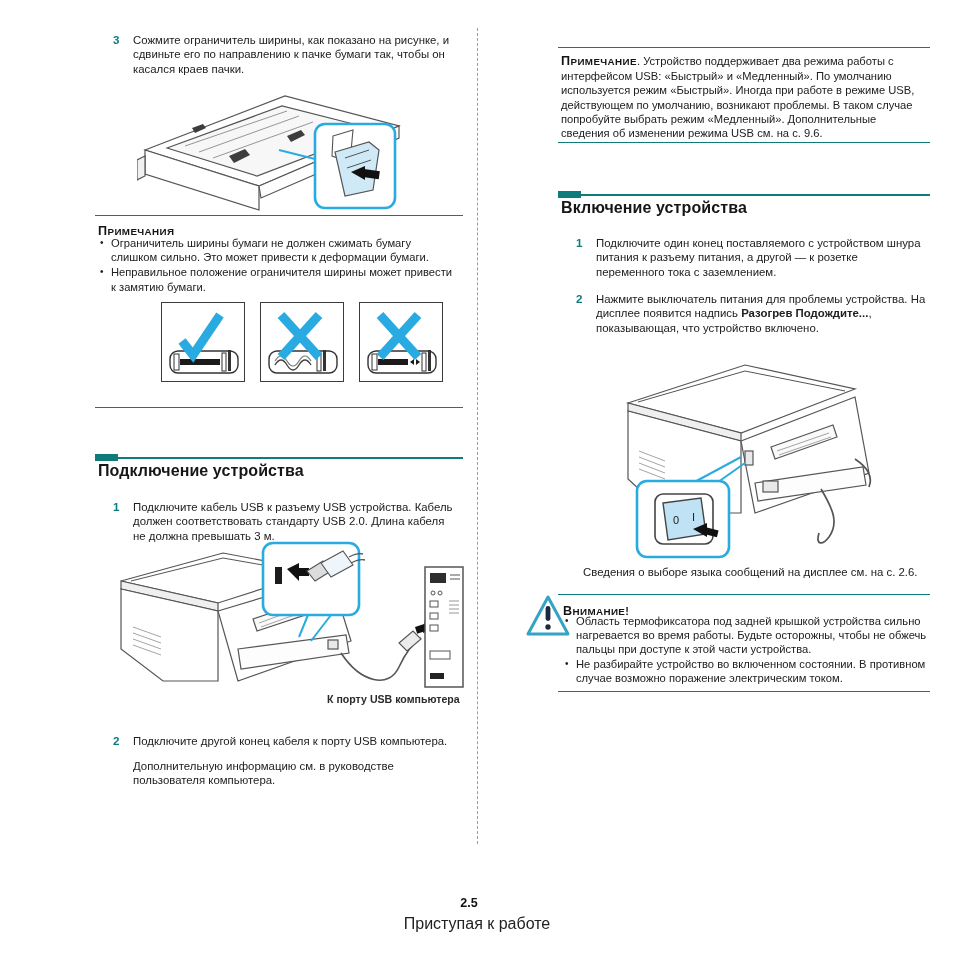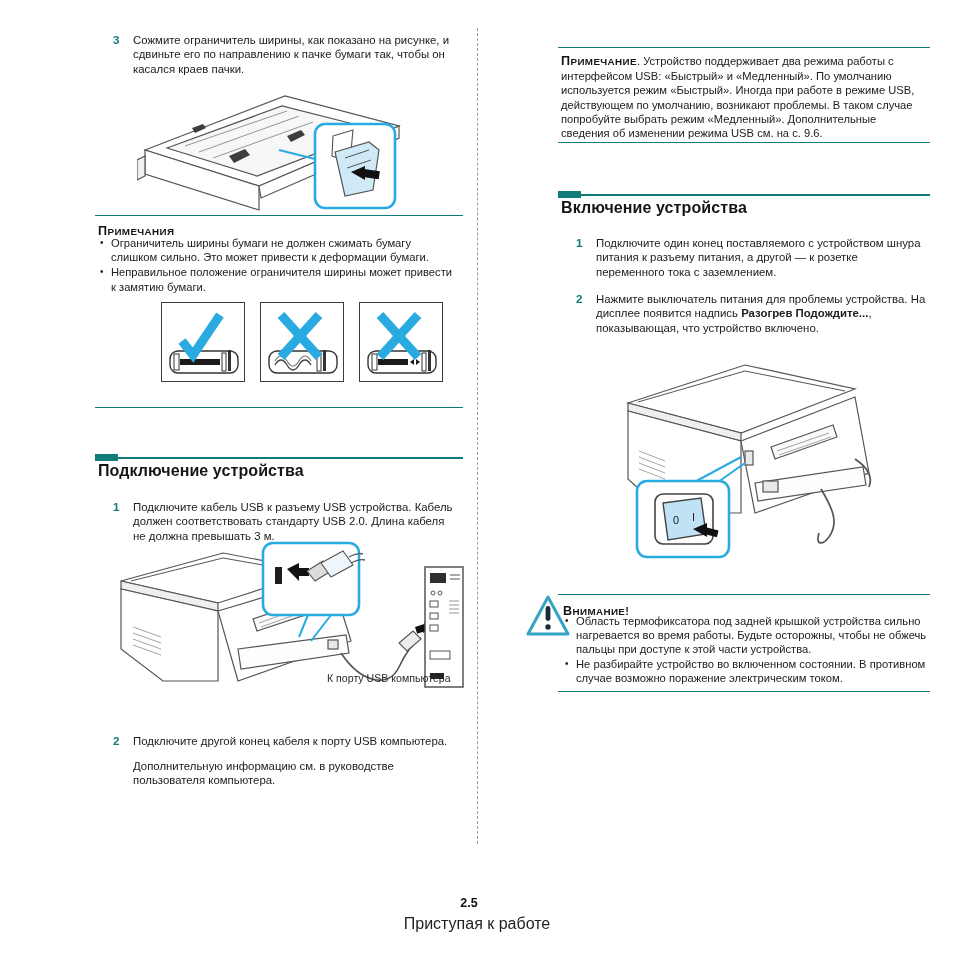--- a/index.html
+++ b/index.html
@@ -229,21 +229,21 @@
         <line x1="346" y1="60" x2="356" y2="60"></line>
           <line x1="346" y1="64" x2="356" y2="64"></line>
         <line x1="346" y1="68" x2="356" y2="68"></line>
           <line x1="346" y1="72" x2="356" y2="72"></line>
       </g>
       <rect x="327" y="110" width="20" height="8" fill="none" stroke="#555"></rect>
       <rect x="327" y="132" width="14" height="6" fill="#222"></rect>
     </g>
   </svg>
 
-  <div class="abs caption" style="top:672px; left:232px;">К порту USB компьютера</div>
+  <div class="abs caption" style="top:693px; left:232px;font-weight:bold;">К порту USB компьютера</div>
 
   <div class="abs step" style="top:734px; left:16px; width:348px;">
     <div class="step-num">2</div>
     <div class="step-text">Подключите другой конец кабеля к порту USB компьютера.</div>
   </div>
   <div class="abs body-text" style="top:759px; left:38px; width:326px;">Дополнительную информацию см. в руководстве пользователя компьютера.</div>
 
 </div>
 
 <div class="col col-right">
@@ -307,20 +307,21 @@
       <polygon points="70,148 108,143 113,179 75,185" fill="#bfe2f5" stroke="#444" stroke-width="1.4"></polygon>
       <text x="80" y="169" font-size="11" font-family="Liberation Sans, sans-serif" fill="#222">0</text>
       <text x="99" y="166" font-size="11" font-family="Liberation Sans, sans-serif" fill="#222">I</text>
       <g fill="#111">
         <polygon points="100,174 114,168 114,182"></polygon>
         <rect x="112" y="172" width="14" height="7" transform="rotate(14 112 172)"></rect>
       </g>
     </g>
   </svg>
 
+  <div class="abs body-text" style="top:565px; left:25px; width:345px;">Сведения о выборе языка сообщений на дисплее см. на с. 2.6.</div>
 
   <div class="abs teal-rule" style="top:594px;"></div>
 
   <svg class="abs" style="top:592px; left:-34px;" width="48" height="48" viewBox="0 0 48 48">
     <polygon points="24,5 44,42 4,42" fill="#ffffff" stroke="#35a3c4" stroke-width="3" stroke-linejoin="round"></polygon>
     <rect x="21.6" y="14" width="4.8" height="15" rx="2.4" fill="#1b2a38"></rect>
     <circle cx="24" cy="35" r="2.7" fill="#1b2a38"></circle>
   </svg>
 
   <div class="abs" style="top:601px; left:5px;">

